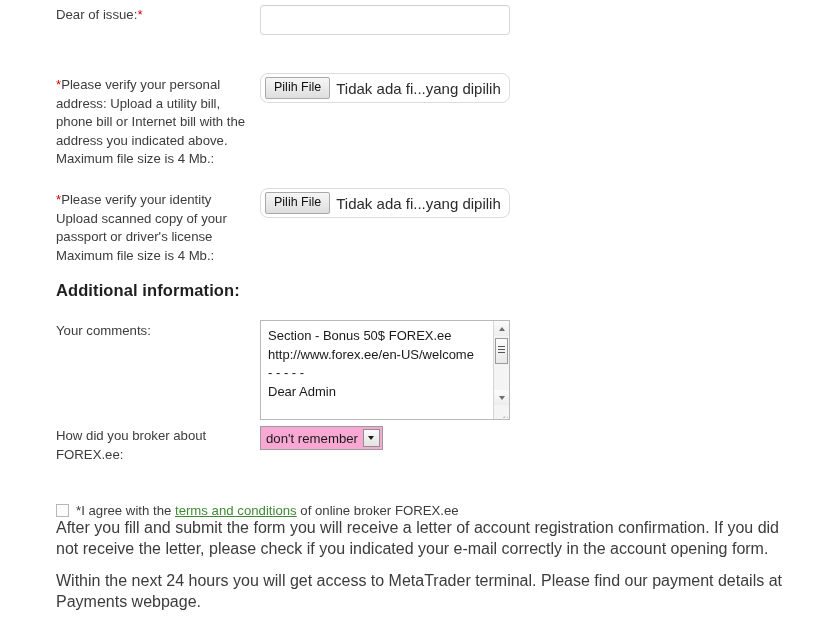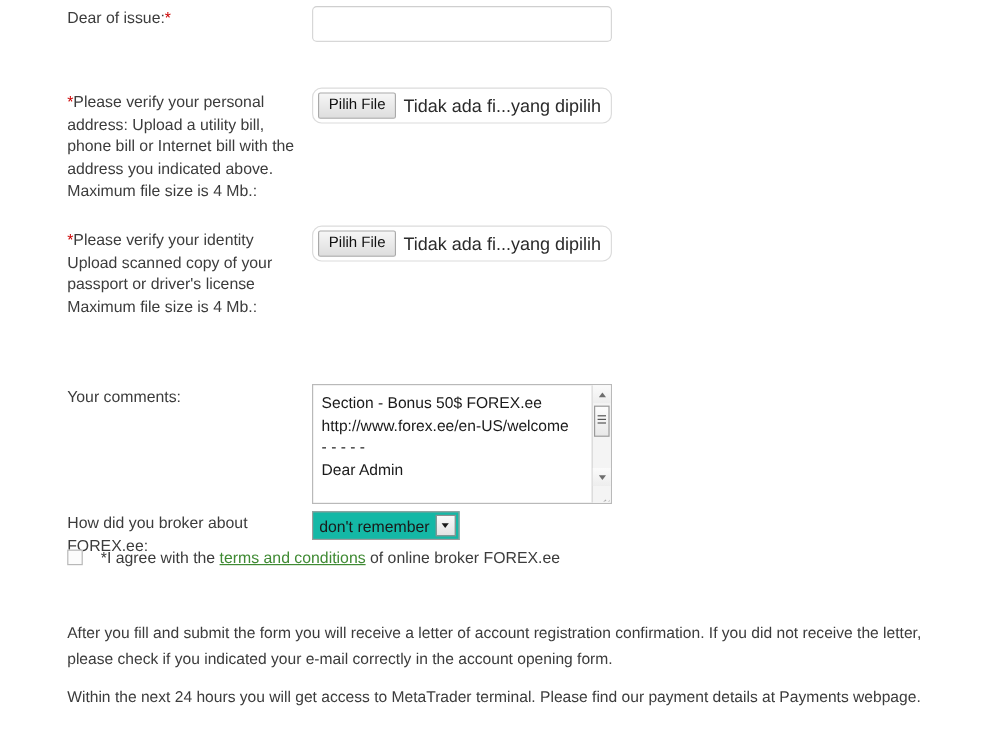--- a/index.html
+++ b/index.html
@@ -201,21 +201,21 @@
     background: #a8a8a8;
     transform: rotate(-45deg);
     transform-origin: right center;
   }
 
   
   .select {
     box-sizing: border-box;
     height: 24px;
     border: 1px solid #9c9c9c;
-    background: #14b8a6;
+    background: #f9a8d4;
     display: inline-flex;
     align-items: center;
     padding: 0 2px 0 5px;
   }
   .select-value {
     font-size: 13.2px;
     color: #1a1a1a;
     white-space: nowrap;
     padding-right: 5px;
   }
@@ -254,21 +254,21 @@
   .tc-link {
     color: #3f8a33;
     text-decoration: underline;
   }
 
   
   .para {
     position: absolute;
     left: 56px;
     width: 746px;
-    font-size: 13px;
+    font-size: 16px;
     line-height: 21px;
     color: #3c3c3c;
   }
   .para.clipped {
     overflow: hidden;
   }
 </style>
 </head>
 <body>
 
@@ -294,20 +294,21 @@
   <div class="row" style="top:191px;">
     <div class="label-col"><span class="req">*</span><span>Please verify your identity Upload scanned copy of your passport or driver's license Maximum file size is 4 Mb.:</span></div>
     <div class="field-col" style="top:-3px;">
       <div class="file-input">
         <div class="file-btn">Pilih File</div>
         <div class="file-name">Tidak ada fi...yang dipilih</div>
       </div>
     </div>
   </div>
 
+  <div class="section-heading" style="top:281px;">Additional information:</div>
 
   <div class="row" style="top:322px;">
     <div class="label-col">Your comments:</div>
     <div class="field-col" style="top:-2px;">
       <div class="ta-wrap">
         <div class="ta-text">Section - Bonus 50$ FOREX.ee http://www.forex.ee/en-US/welcome
 - - - - -
 Dear Admin</div>
         <div class="scrollbar">
           <div class="sb-arrow up">
@@ -337,21 +338,21 @@
     <div class="field-col" style="top:-1px;">
       <div class="select">
         <span class="select-value">don't remember</span>
         <span class="select-btn">
           <span class="tri down"></span>
         </span>
       </div>
     </div>
   </div>
 
-  <div class="check-row" style="top:456px;gap:8px;">
+  <div class="check-row" style="top:502px;">
     <span class="checkbox"></span>
     <span class="check-text"><span>*I agree with the</span> <a class="tc-link" href="#">terms and conditions</a> <span>of online broker FOREX.ee</span></span>
   </div>
 
   <div class="para" style="top:517px;">After you fill and submit the form you will receive a letter of account registration confirmation. If you did not receive the letter, please check if you indicated your e-mail correctly in the account opening form.</div>
 
   <div class="para" style="top:570px;">Within the next 24 hours you will get access to MetaTrader terminal. Please find our payment details at Payments webpage.</div>
 
   <div class="para clipped" style="top:623px; height:7px;"></div>
 

